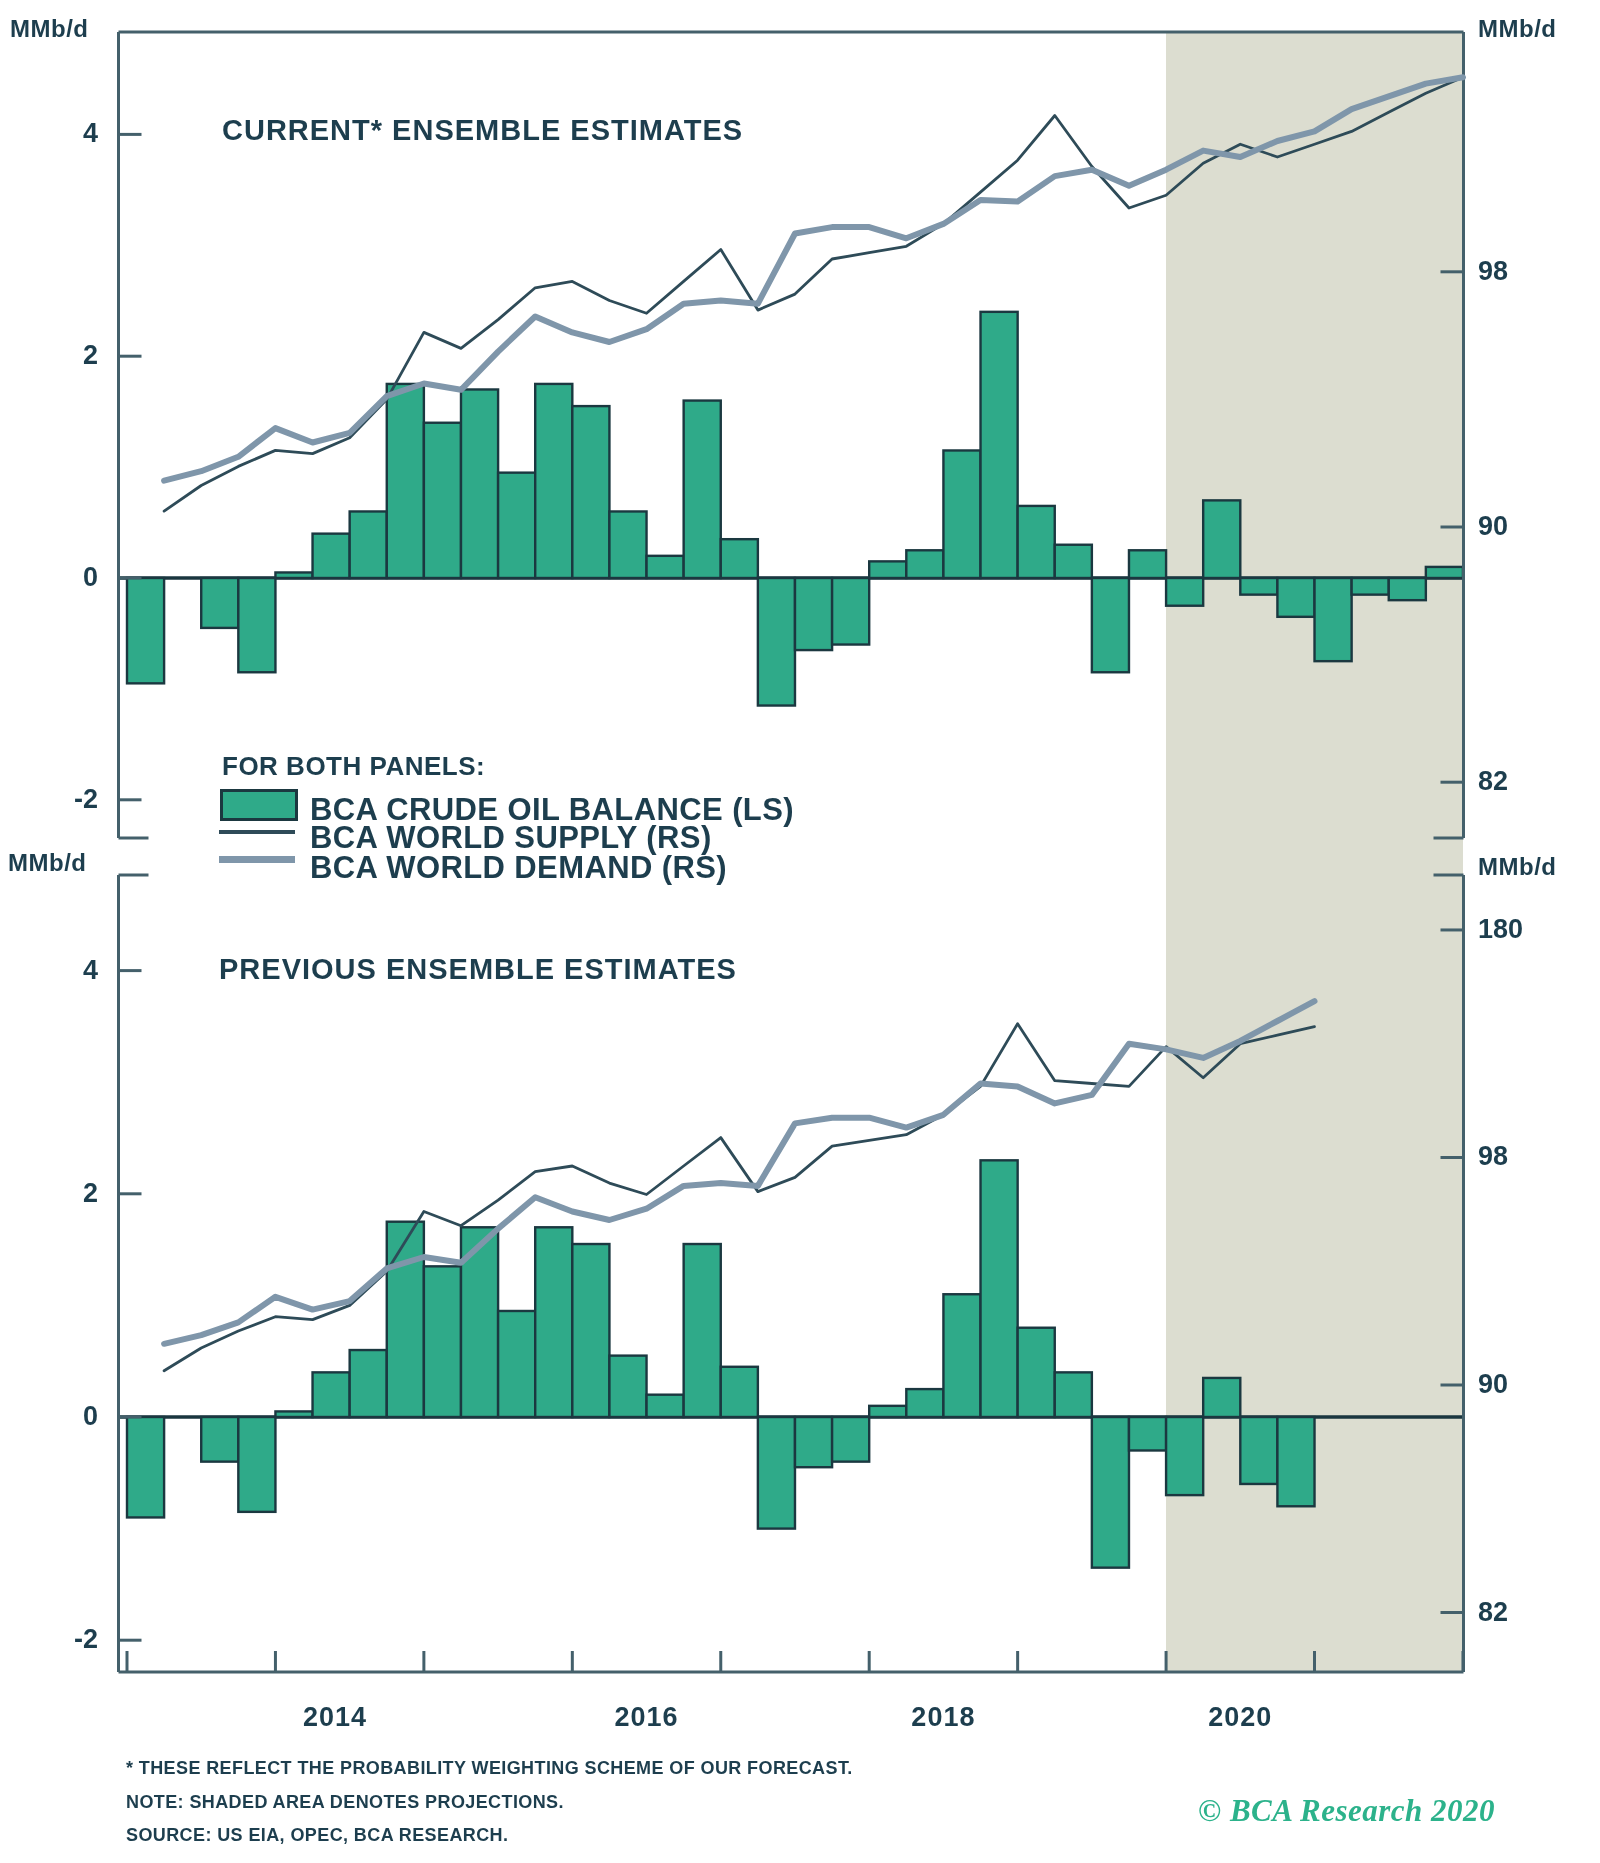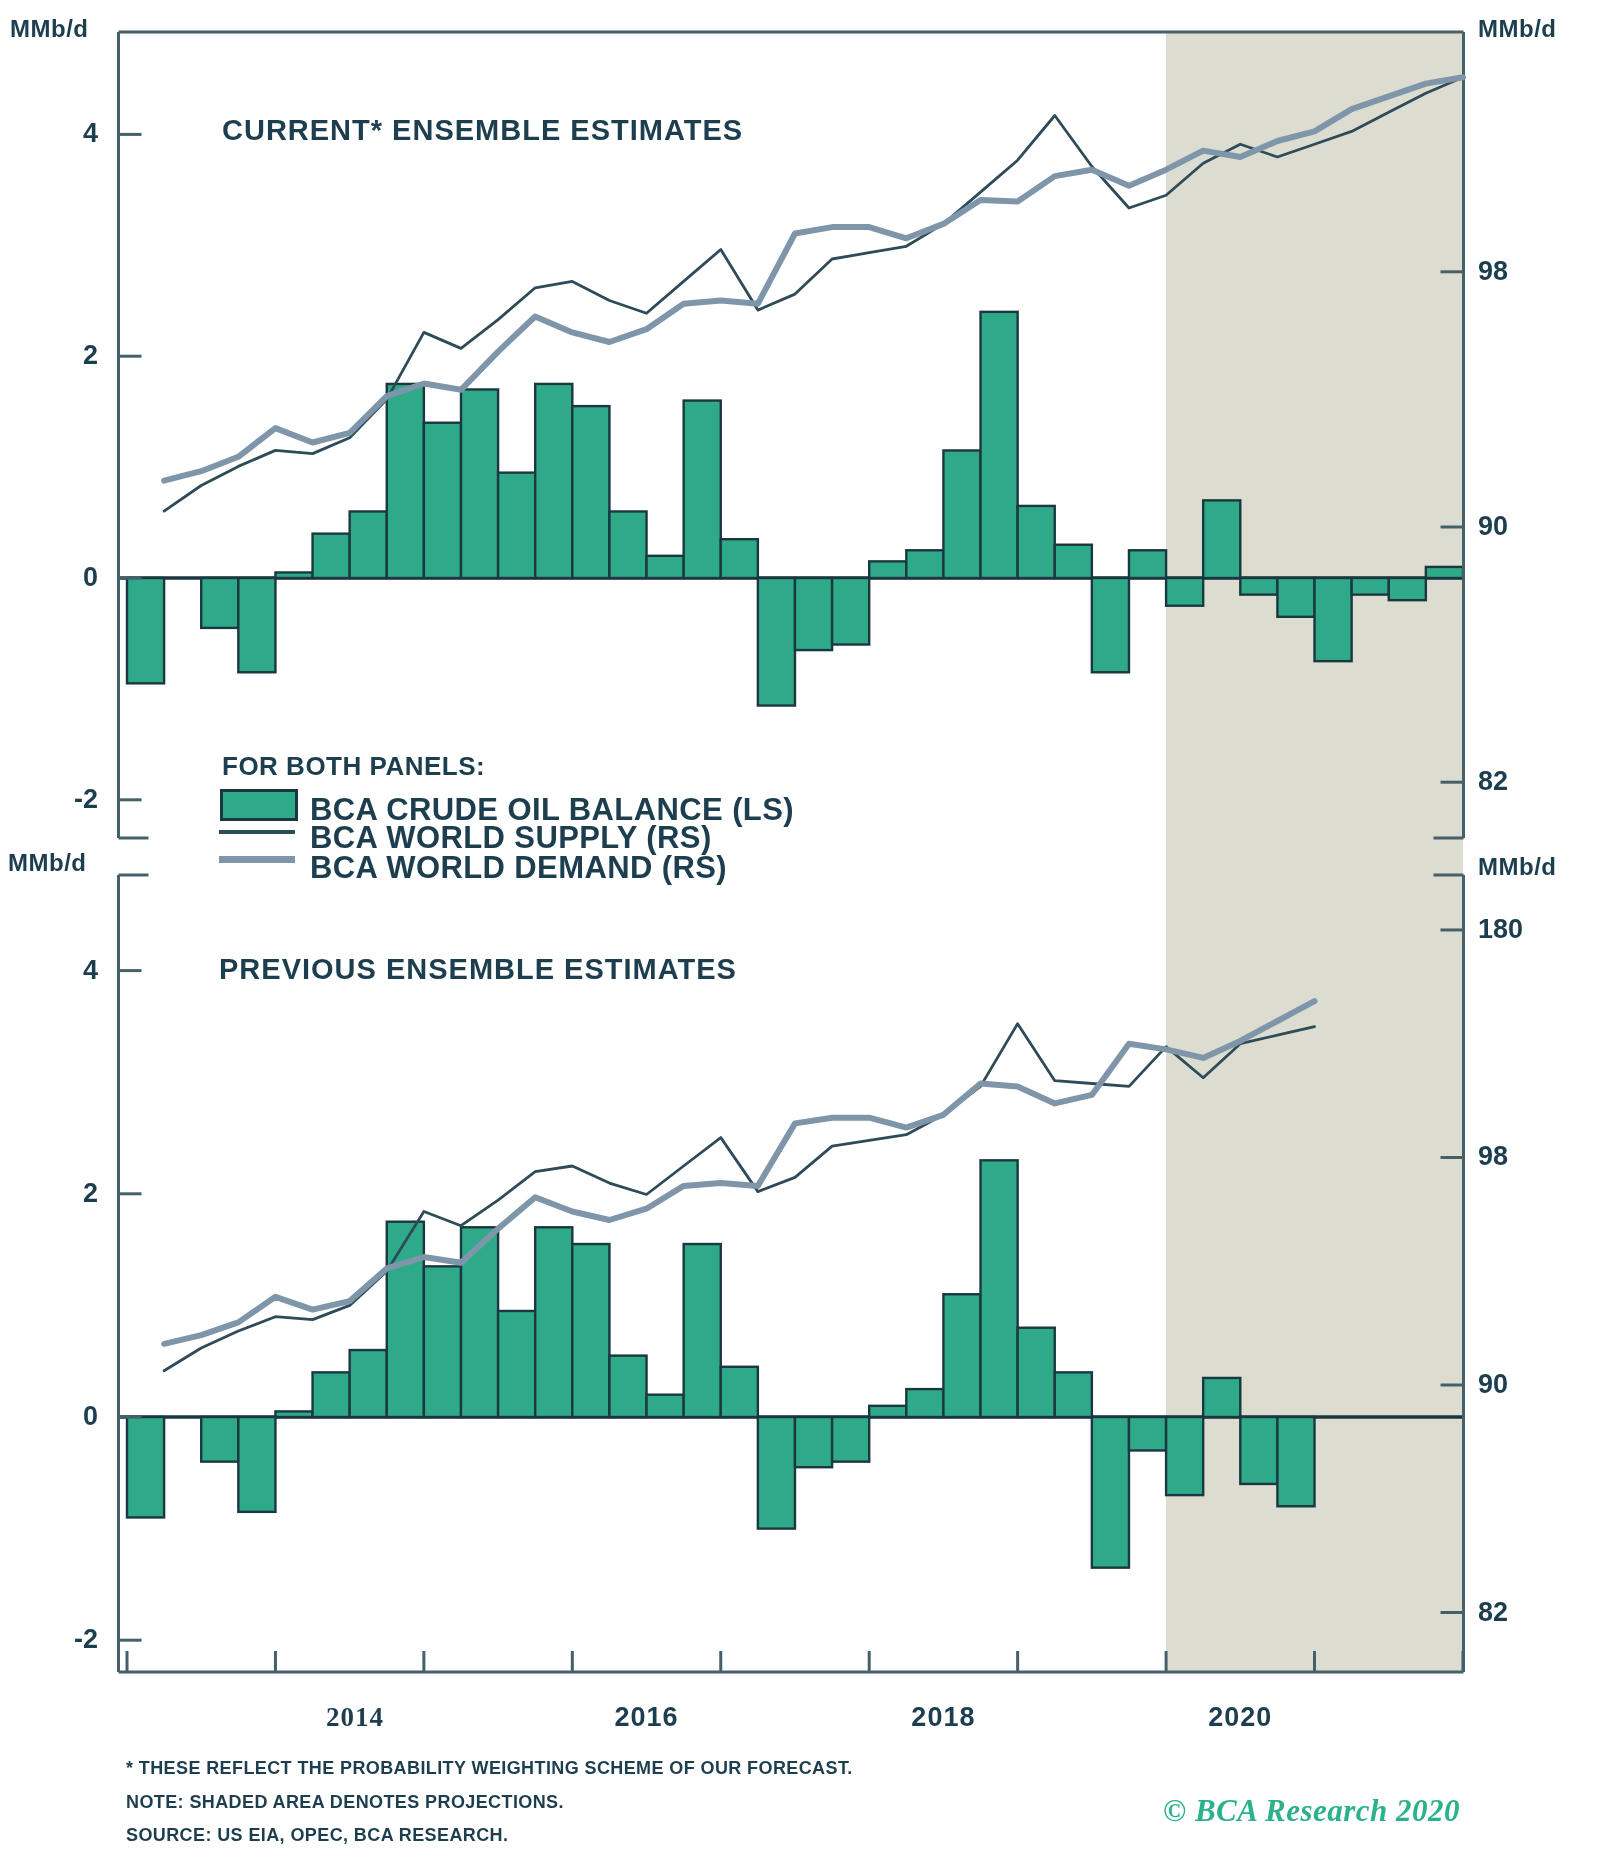--- a/index.html
+++ b/index.html
@@ -15,21 +15,21 @@
   .ptitle{font-size:29px;letter-spacing:1px;}
   .tick-lbl{font-size:27px;}
   .tick-left{width:58px;text-align:right;}
   .year-lbl{width:140px;text-align:center;font-size:27px;letter-spacing:1px;}
   .foot{font-size:18px;letter-spacing:.4px;margin-top:15px;}
   #legend-heading{font-size:26px;letter-spacing:.5px;}
   .leg-label{font-size:31px;letter-spacing:.4px;}
   #legend-swatch{position:absolute;z-index:3;width:72px;height:26px;background:var(--bar-fill,#2FAA89);border:3px solid var(--bar-stroke,#1B3840);}
   #legend-supply-line{position:absolute;z-index:3;width:76px;height:4px;background:var(--supply,#2E4B58);}
   #legend-demand-line{position:absolute;z-index:3;width:76px;height:7px;background:var(--demand,#7F96AA);}
-  #copyright{position:absolute;z-index:3;font-family:"Liberation Serif",serif;font-style:italic;font-weight:600;font-size:31px;color:var(--cgreen,#2CB28B);letter-spacing:.5px;}
+  #copyright{position:absolute;z-index:3;font-family:"Liberation Serif",serif;font-style:italic;font-weight:600;font-size:31px;color:var(--cgreen,#2CB28B);letter-spacing:.5px;margin-left:35px;}
   
   #unit-tl{left:10px;top:15px;}  #unit-tr{left:1478px;top:15px;}
   #unit-bl{left:8px;top:849px;}  #unit-br{left:1478px;top:853px;}
   #title-0{left:222px;top:114px;} #title-1{left:190px;top:953px;margin-left:29px;}
   #legend-heading{left:222px;top:751px;}
   #legend-swatch{left:220px;top:789px;}
   #legend-supply-line{left:219px;top:830px;}
   #legend-demand-line{left:219px;top:856px;}
   #leg-lab-0{left:310px;top:792px;} #leg-lab-1{left:310px;top:820px;} #leg-lab-2{left:310px;top:850px;}
   #foot-0{left:126px;top:1743px;} #foot-1{left:126px;top:1777px;} #foot-2{left:126px;top:1810px;}
@@ -180,18 +180,18 @@
       <div class="lbl tick-lbl " style="left: 1478px; top: 511px;">90</div>
       <div class="lbl tick-lbl " style="left: 1478px; top: 766.2px;">82</div>
       <div class="lbl tick-lbl tick-left" style="left: 40px; top: 954.6px;">4</div>
       <div class="lbl tick-lbl tick-left" style="left: 40px; top: 1177.8px;">2</div>
       <div class="lbl tick-lbl tick-left" style="left: 40px; top: 1401px;">0</div>
       <div class="lbl tick-lbl tick-left" style="left: 40px; top: 1624.2px;">-2</div>
       <div class="lbl tick-lbl " style="left: 1478px; top: 913.96px;">180</div>
       <div class="lbl tick-lbl " style="left: 1478px; top: 1141.48px;">98</div>
       <div class="lbl tick-lbl " style="left: 1478px; top: 1369px;">90</div>
       <div class="lbl tick-lbl " style="left: 1478px; top: 1596.52px;">82</div>
-      <div class="lbl tick-lbl year-lbl" style="left: 285px; top: 1702px; font-family: Liberation Serif, serif;">2014</div>
+      <div class="lbl tick-lbl year-lbl" style="left: 265px; top: 1702px;">2014</div>
       <div class="lbl tick-lbl year-lbl" style="left: 576.54px; top: 1702px;">2016</div>
       <div class="lbl tick-lbl year-lbl" style="left: 873.42px; top: 1702px;">2018</div>
       <div class="lbl tick-lbl year-lbl" style="left: 1170.3px; top: 1702px;">2020</div>
     </div>
 </div>
 
 </body></html>

